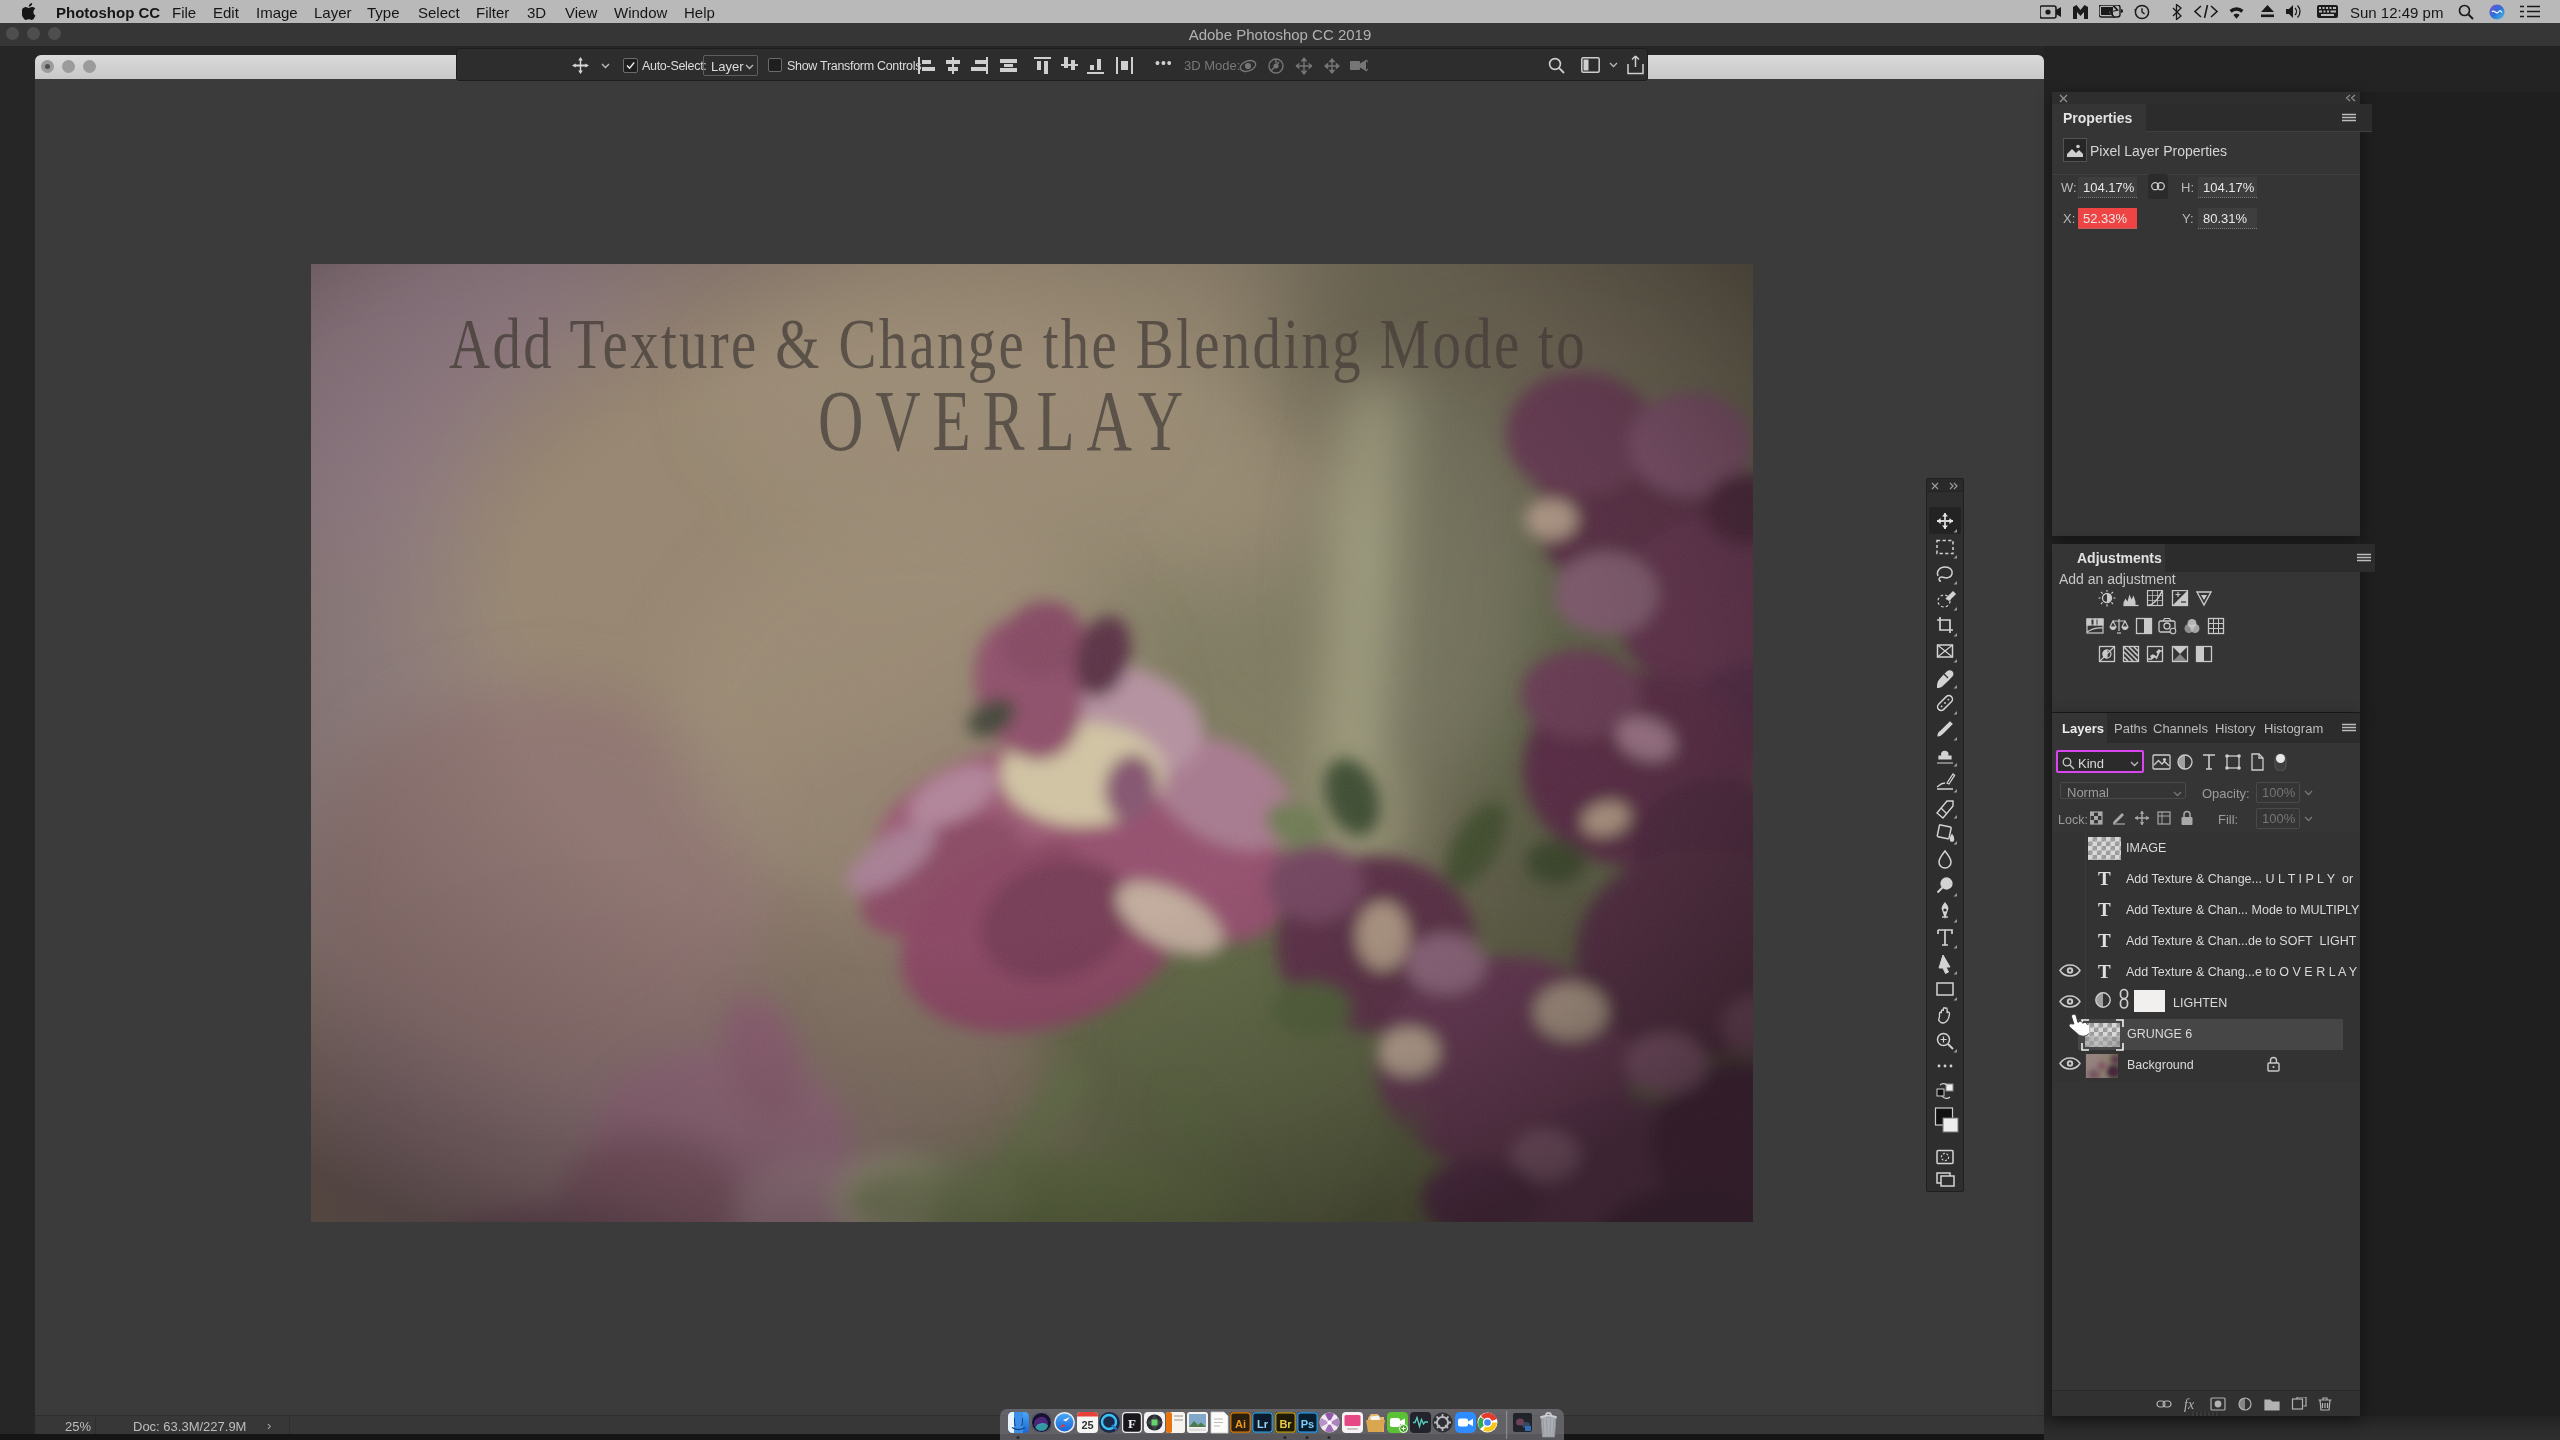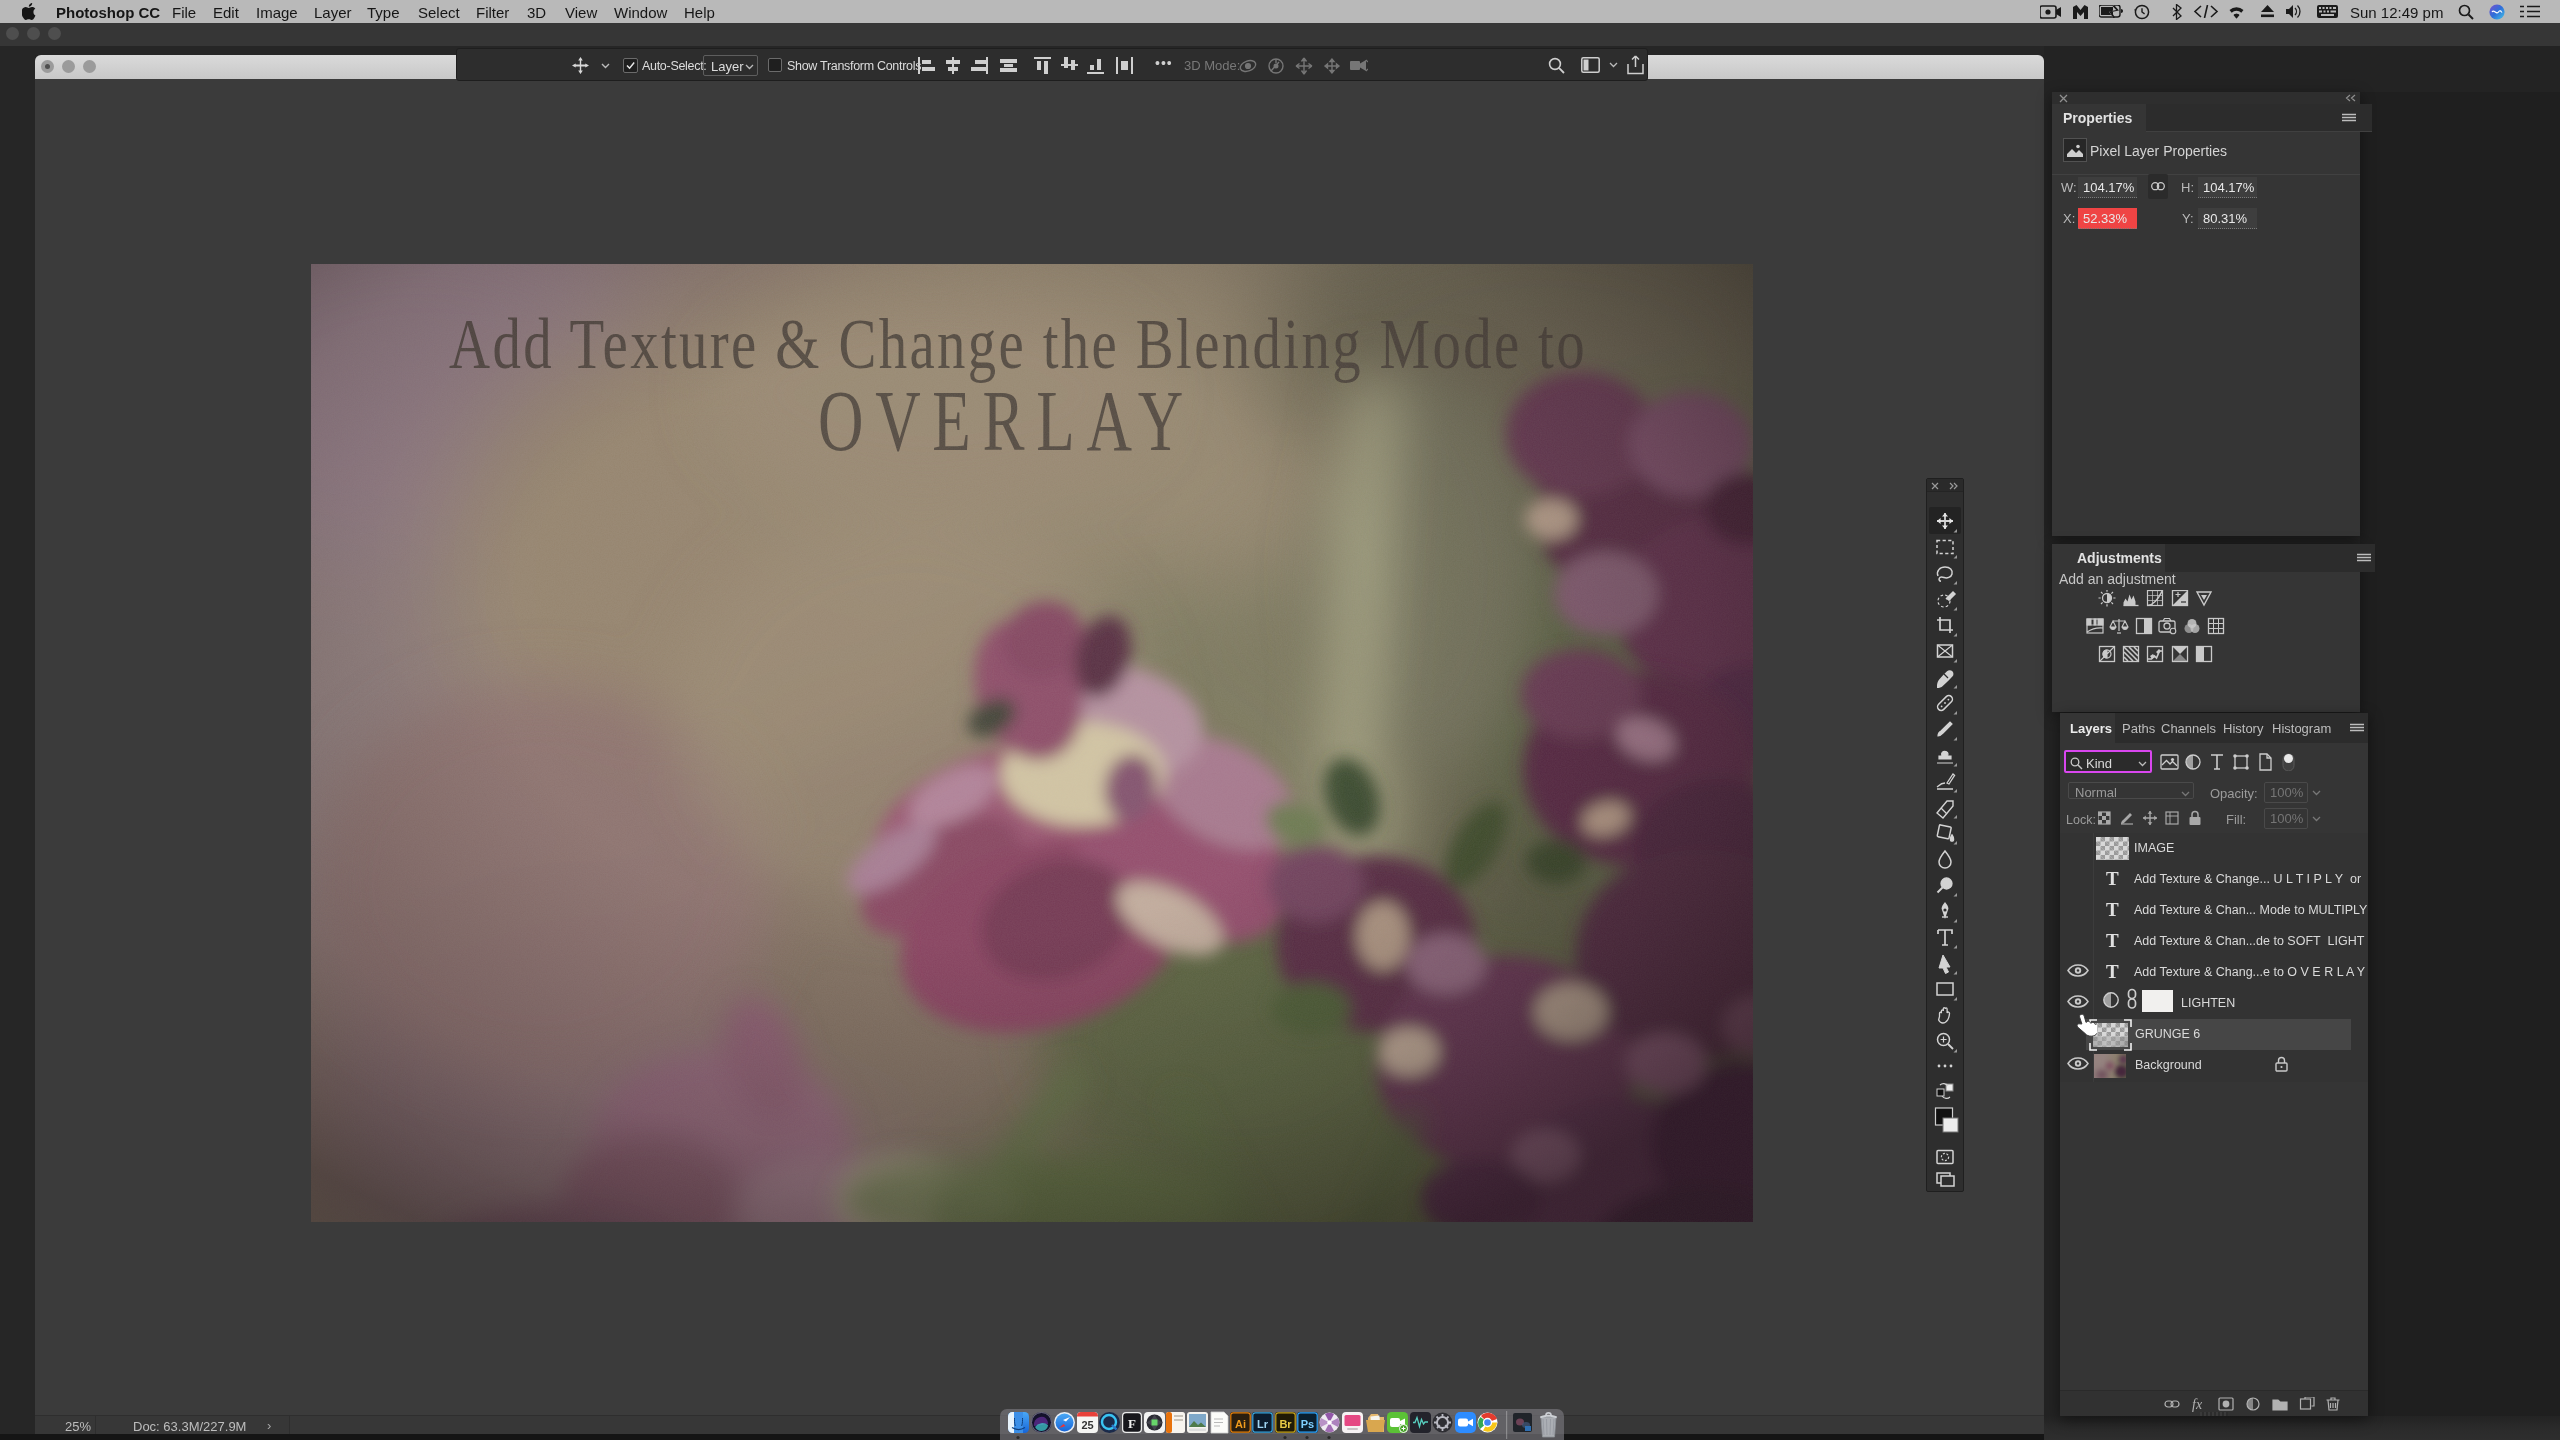--- a/index.html
+++ b/index.html
@@ -602,21 +602,21 @@
             <path d="M-7.5-7.5h15L0 0z" stroke="none"></path>
             <path d="M-7.5 7.5h15L0 0z" stroke="none" opacity=".55"></path>
           </g>
         <g transform="translate(152,64)">
             <rect x="-7.5" y="-7.5" width="15" height="15" fill="none" stroke-width="1.3"></rect>
             <rect x="-7.5" y="-7.5" width="7.5" height="15" stroke="none"></rect>
           </g>
       </g>
     </svg>
   </div>
-  <div class="panel" id="p-layers" style="left:2052px; top:713px; width:308px; height:703px;margin-left:8px;">
+  <div class="panel" id="p-layers" style="left:2052px; top:713px; width:308px; height:703px;">
     <div class="abs" style="left:0;top:0;width:308px;height:30px;background:#2c2c2c;">
       <div class="abs" style="left:0;top:0;width:55px;height:30px;background:#353535;"></div>
       <div class="abs" style="left:10px;top:8px;font-size:13px;font-weight:bold;color:#ececec;">Layers</div>
       <div class="abs" style="left:62px;top:8px;font-size:13px;color:#bdbdbd;">Paths</div>
       <div class="abs" style="left:101px;top:8px;font-size:13px;color:#bdbdbd;">Channels</div>
       <div class="abs" style="left:163px;top:8px;font-size:13px;color:#bdbdbd;">History</div>
       <div class="abs" style="left:212px;top:8px;font-size:13px;color:#bdbdbd;">Histogram</div>
       <svg class="abs" style="left:290px;top:10px;" width="14" height="11" viewBox="0 0 14 11">
           <path d="M0 1.5h14M0 4.5h14M0 7.5h14" stroke="#bdbdbd" stroke-width="1.4"></path>
         </svg>
@@ -891,20 +891,21 @@
         <g stroke="#1a1a1a" stroke-width="1.7">
           <path d="M7 1.5h13M7 6.5h13M7 11.5h13"></path>
           <path d="M0 1.5h4M0 6.5h4M0 11.5h4"></path>
         </g>
       </svg>
   </div>
   <div class="abs" id="apptitle">
     <div class="tl" style="left:6px;"></div>
     <div class="tl" style="left:27px;"></div>
     <div class="tl" style="left:48px;"></div>
+    <div class="t">Adobe Photoshop CC 2019</div>
   </div>
 
   <div class="abs" id="dock">
     <svg width="564" height="31" viewBox="0 0 564 31">
       <defs>
         <linearGradient id="dkblue" x1="0" y1="0" x2="0" y2="1">
             <stop offset="0" stop-color="#4aa8f5"></stop>
             <stop offset="1" stop-color="#1665d8"></stop>
           </linearGradient>
         <linearGradient id="dkchrome" x1="0" y1="0" x2="0" y2="1">

